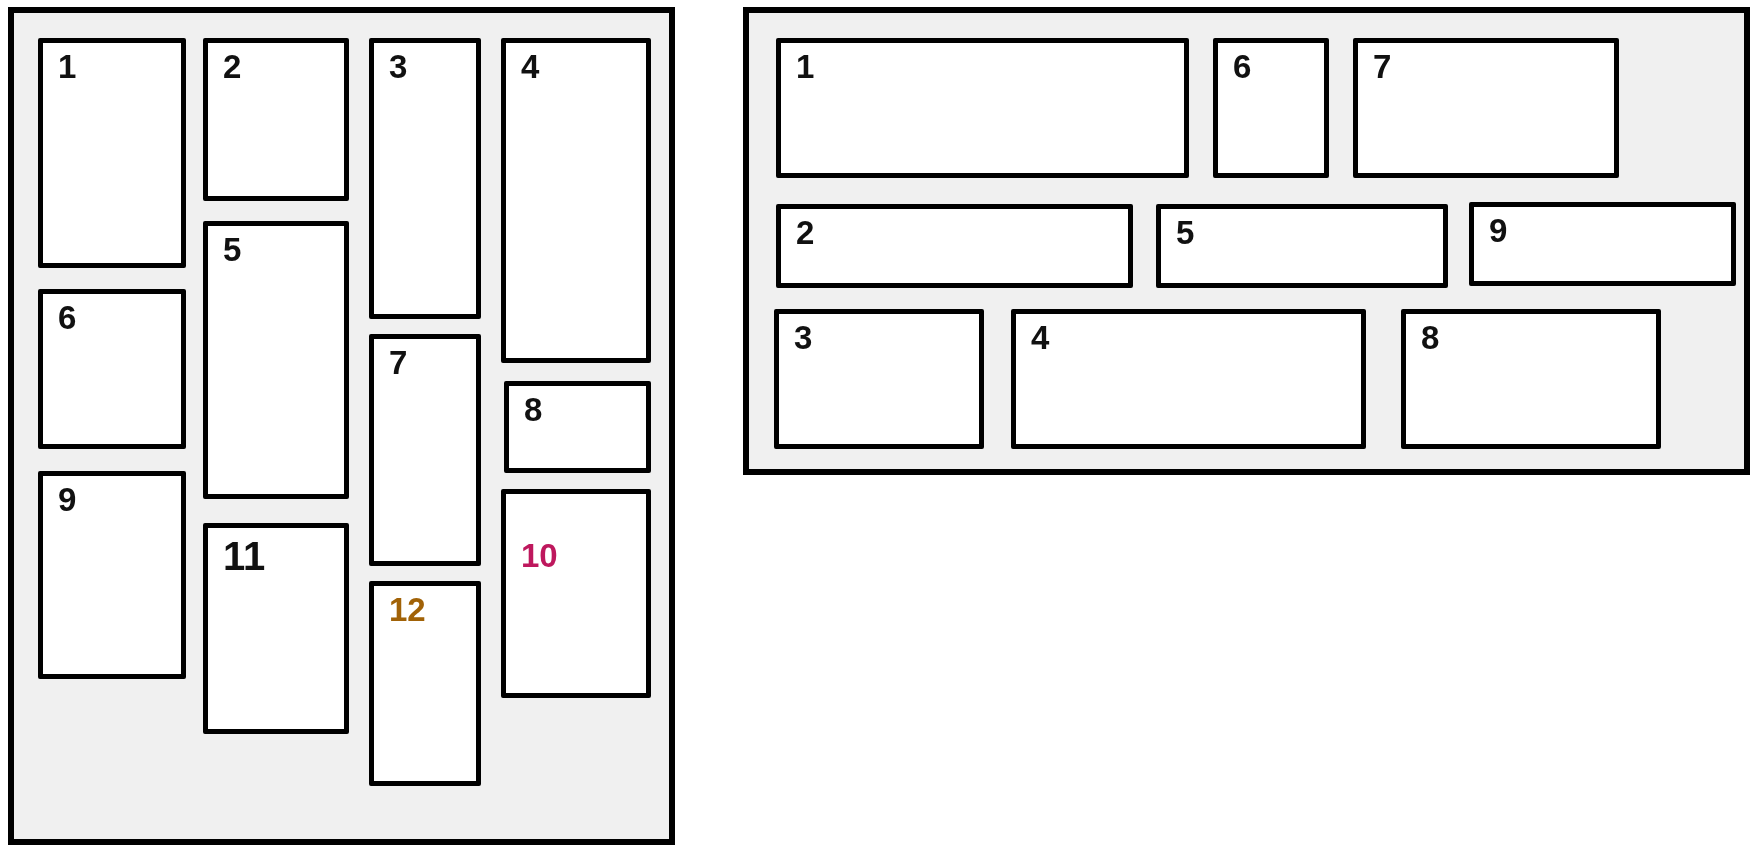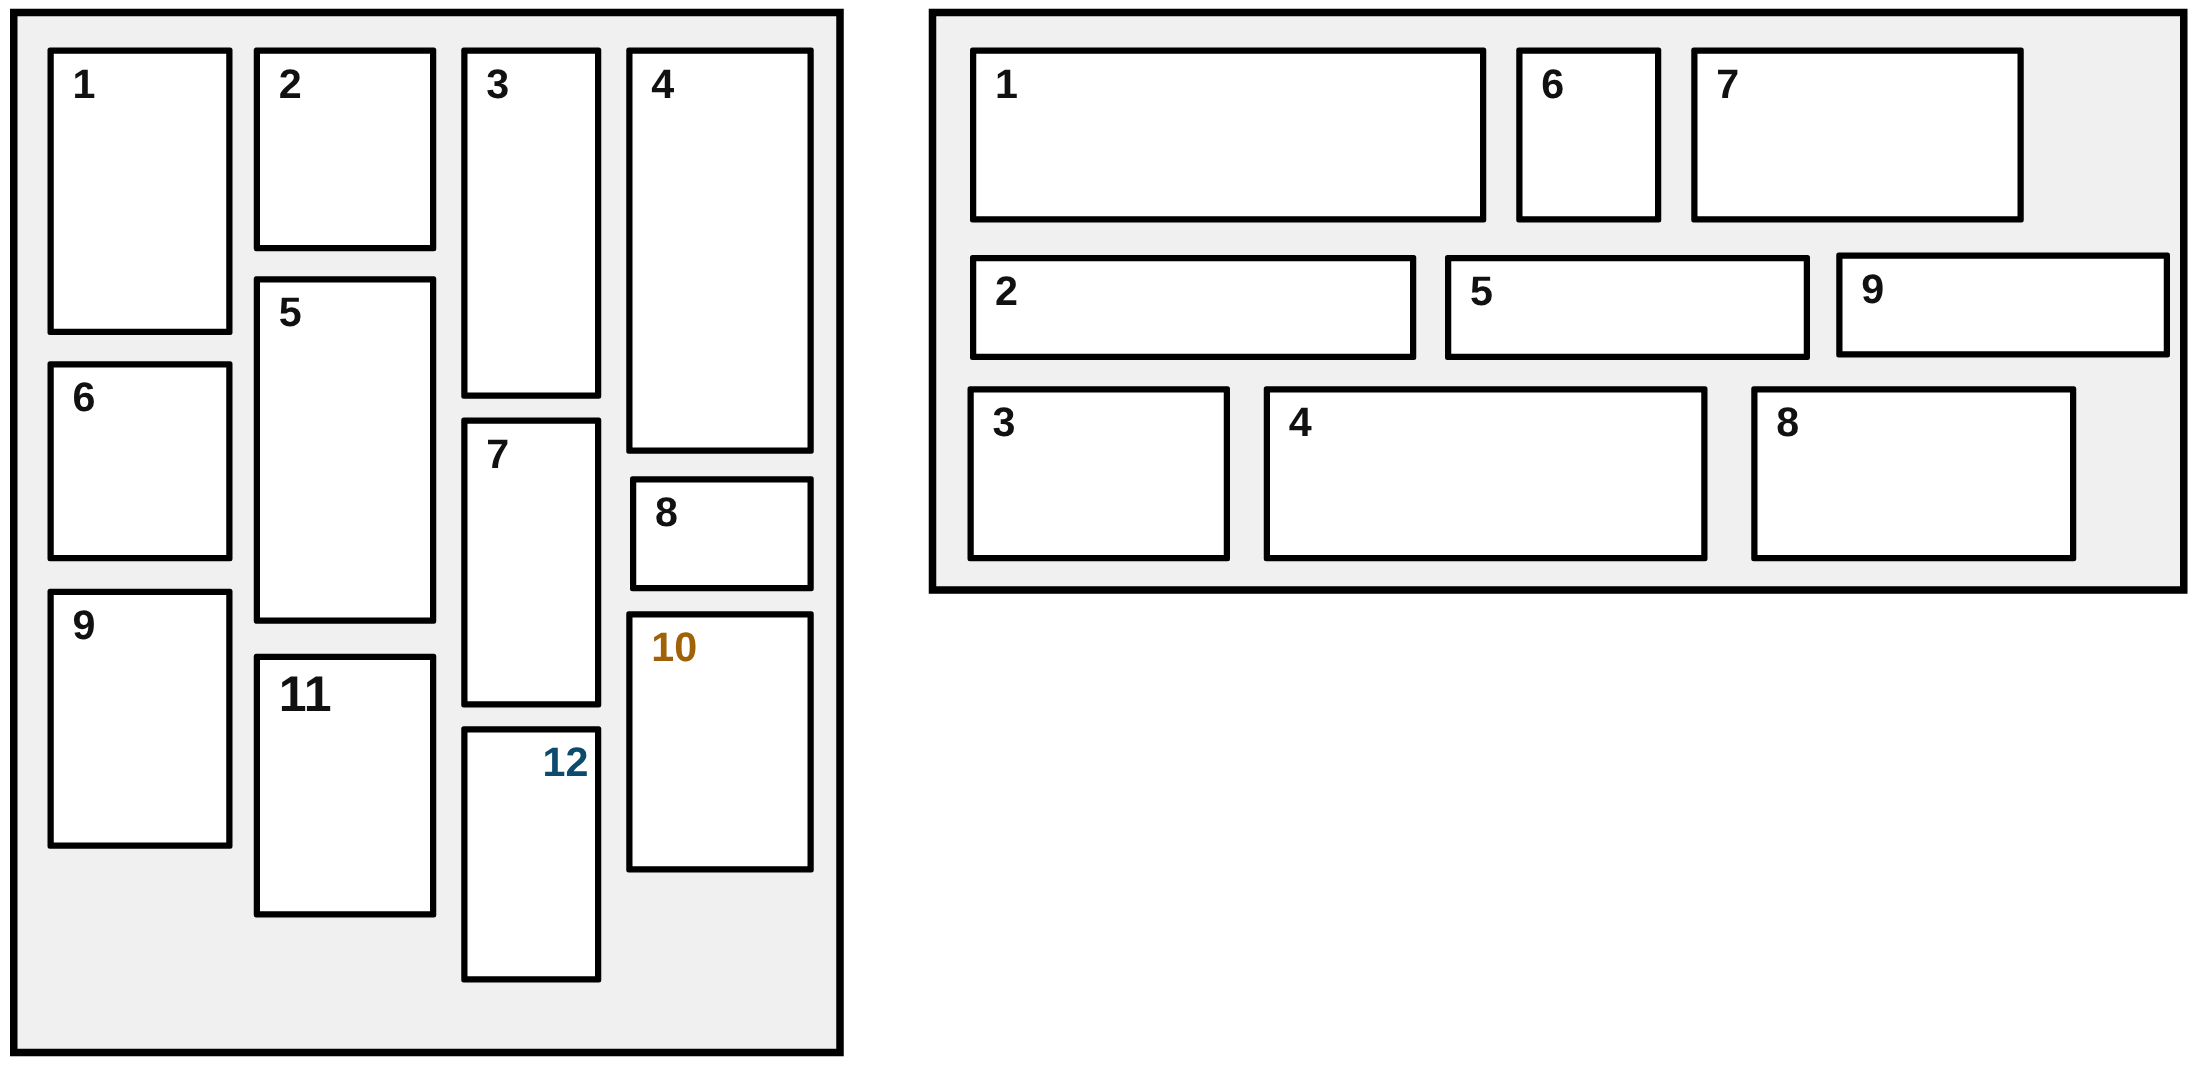--- a/index.html
+++ b/index.html
@@ -60,27 +60,27 @@
       <div class="layout-item" style="left: 355px; top: 321px; width: 112px; height: 232px; background: rgb(255, 255, 255); border-color: rgb(0, 0, 0); border-width: 5px;">
         <span class="item-number" style="color: rgb(17, 17, 17); font-size: 33px;">7</span>
       </div>
       <div class="layout-item" style="left: 490px; top: 368px; width: 147px; height: 92px; background: rgb(255, 255, 255); border-color: rgb(0, 0, 0); border-width: 5px;">
         <span class="item-number" style="color: rgb(17, 17, 17); font-size: 33px;">8</span>
       </div>
       <div class="layout-item" style="left: 24px; top: 458px; width: 148px; height: 208px; background: rgb(255, 255, 255); border-color: rgb(0, 0, 0); border-width: 5px;">
         <span class="item-number" style="color: rgb(17, 17, 17); font-size: 33px;">9</span>
       </div>
       <div class="layout-item" style="left: 487px; top: 476px; width: 150px; height: 209px; background: rgb(255, 255, 255); border-color: rgb(0, 0, 0); border-width: 5px;">
-        <span class="item-number" style="color: #a16207; font-size: 33px;">10</span>
+        <span class="item-number" style="color: #be185d; font-size: 33px; margin-top: 38px;">10</span>
       </div>
       <div class="layout-item" style="left: 189px; top: 510px; width: 146px; height: 211px; background: rgb(255, 255, 255); border-color: rgb(0, 0, 0); border-width: 5px;">
         <span class="item-number" style="color: rgb(17, 17, 17); font-size: 40px;">11</span>
       </div>
       <div class="layout-item" style="left: 355px; top: 568px; width: 112px; height: 205px; background: rgb(255, 255, 255); border-color: rgb(0, 0, 0); border-width: 5px;">
-        <span class="item-number" style="color: #0c4a6e; font-size: 33px; margin-left: 45px;">12</span>
+        <span class="item-number" style="color: #a16207; font-size: 33px;">12</span>
       </div>
     </section>
   <section class="panel" style="left: 743px; top: 7px; width: 1007px; height: 468px; background: rgb(240, 240, 240); border-color: rgb(0, 0, 0); border-width: 6px;">
       <div class="layout-item" style="left: 27px; top: 25px; width: 413px; height: 140px; background: rgb(255, 255, 255); border-color: rgb(0, 0, 0); border-width: 5px;">
         <span class="item-number" style="color: rgb(17, 17, 17); font-size: 33px;">1</span>
       </div>
       <div class="layout-item" style="left: 464px; top: 25px; width: 116px; height: 140px; background: rgb(255, 255, 255); border-color: rgb(0, 0, 0); border-width: 5px;">
         <span class="item-number" style="color: rgb(17, 17, 17); font-size: 33px;">6</span>
       </div>
       <div class="layout-item" style="left: 604px; top: 25px; width: 266px; height: 140px; background: rgb(255, 255, 255); border-color: rgb(0, 0, 0); border-width: 5px;">

